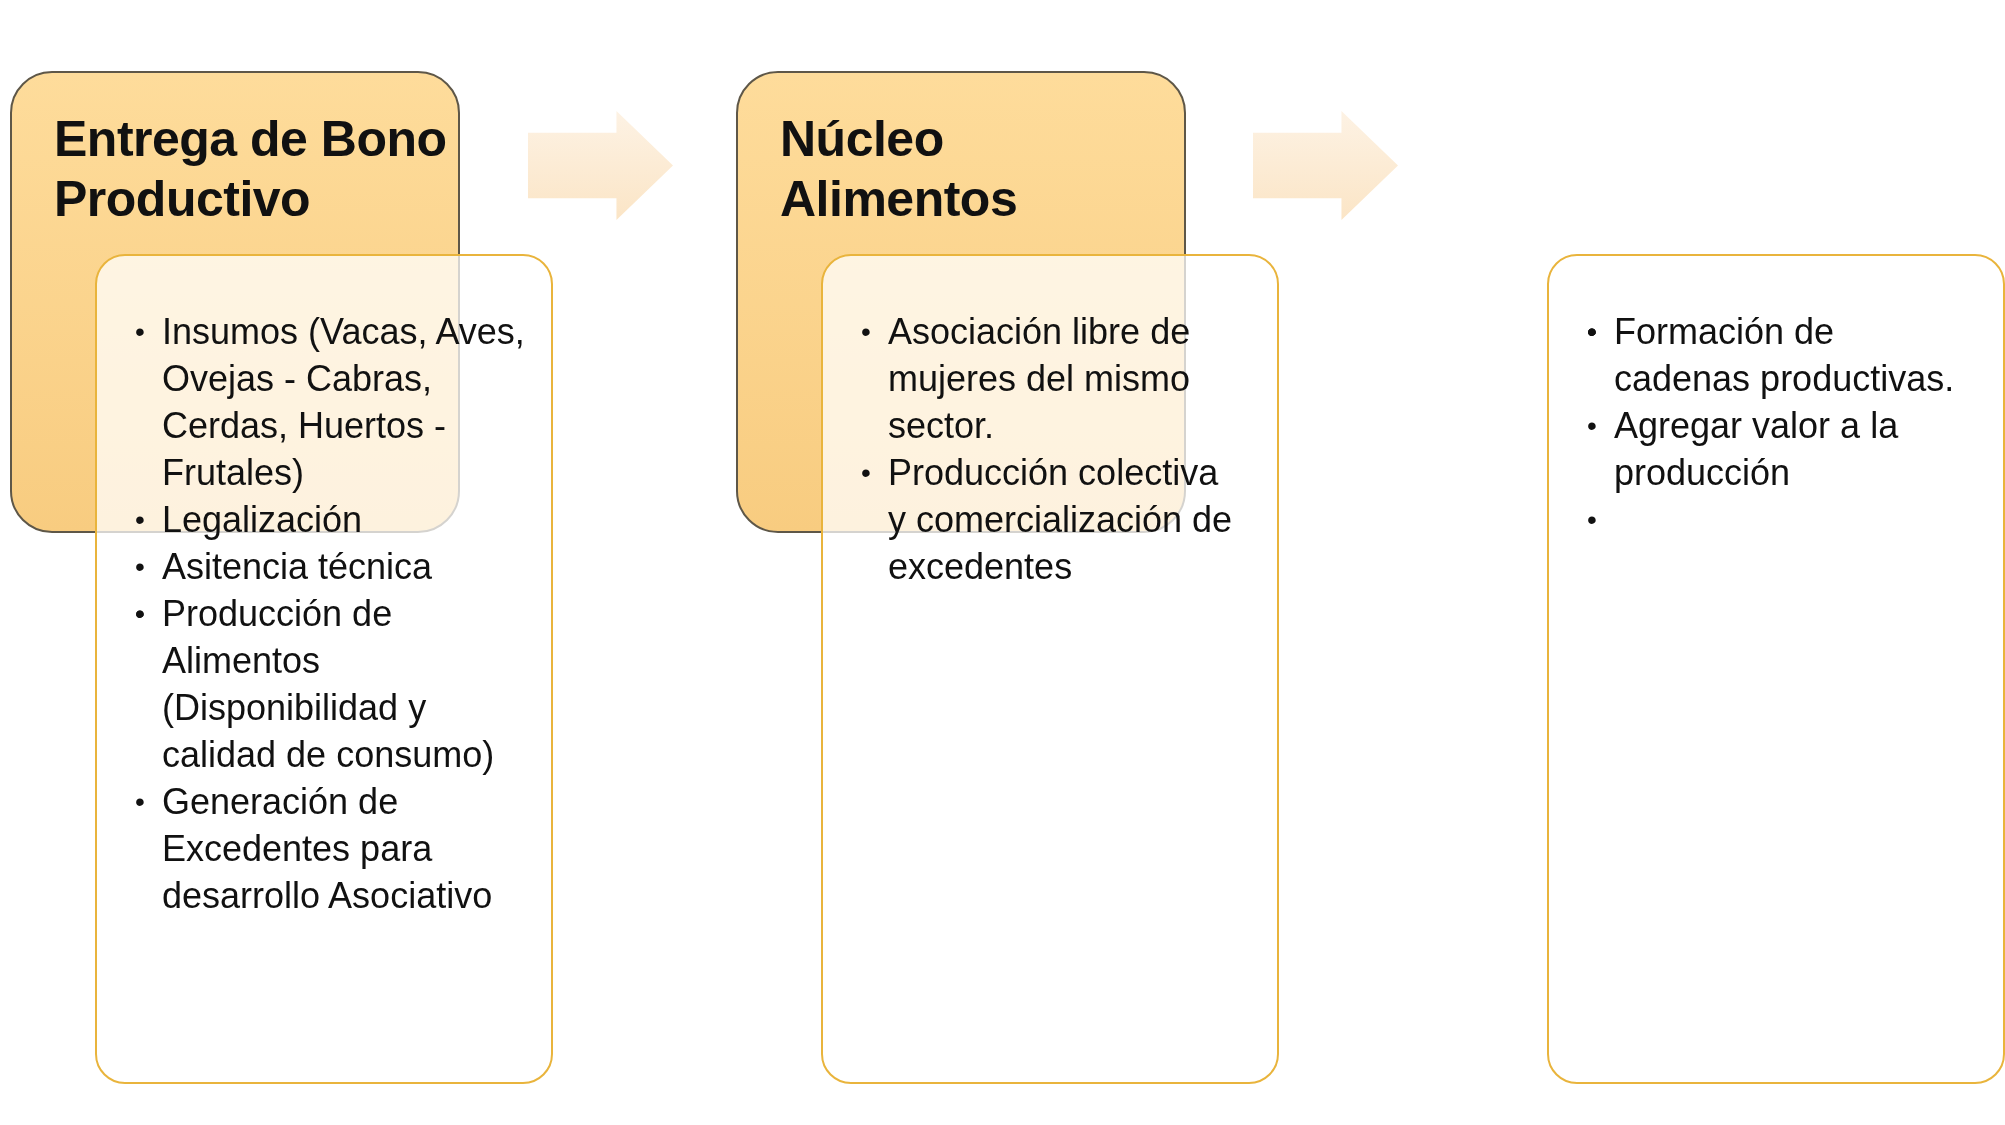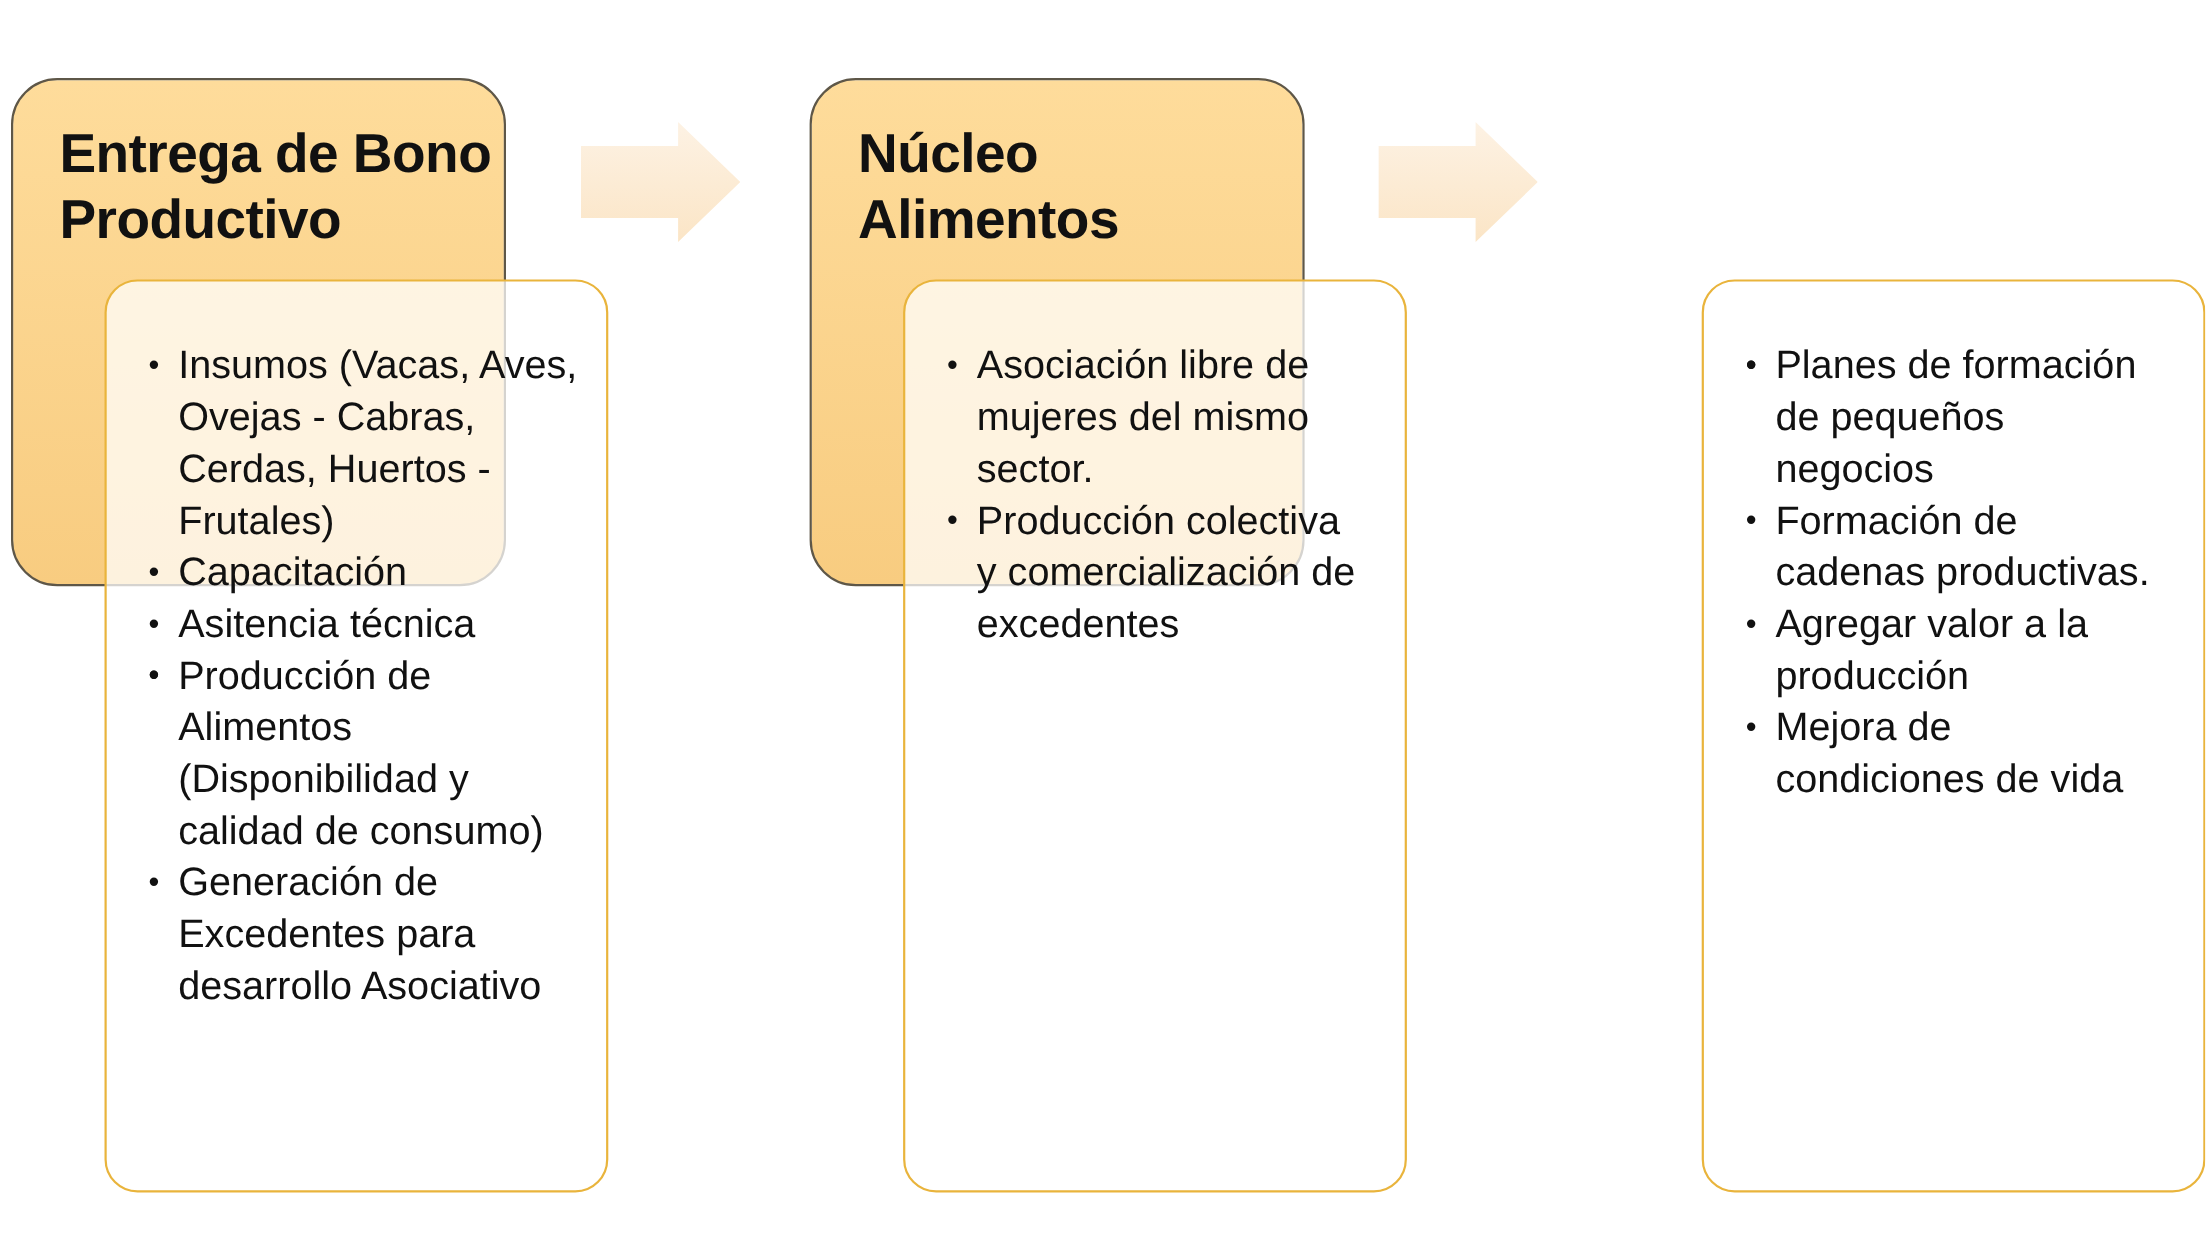--- a/index.html
+++ b/index.html
@@ -99,21 +99,21 @@
     <div class="header-box">
       <h2 class="stage-title">Entrega de Bono
 Productivo</h2>
     </div>
     <div class="panel">
       <ul class="bullets">
         <li><span class="dot">•</span><span>Insumos (Vacas, Aves,
 Ovejas - Cabras,
 Cerdas, Huertos -
 Frutales)</span></li>
-        <li><span class="dot">•</span><span>Capacitación</span></li>
+        <li><span class="dot">•</span><span>Legalización</span></li>
         <li><span class="dot">•</span><span>Asitencia técnica</span></li>
         <li><span class="dot">•</span></li>
         <li><span class="dot">•</span><span>Producción de
 Alimentos
 (Disponibilidad y
 calidad de consumo)</span></li>
         <li><span class="dot">•</span><span>Generación de
 Excedentes para
 desarrollo Asociativo</span></li>
       </ul>
@@ -138,26 +138,23 @@
       </ul>
     </div>
   </section>
 
   <div class="arrow" style="left:1253px"></div>
 
   <section class="column" style="left:1462px">
     <div class="panel">
       <ul class="bullets">
         <li><span class="dot">•</span></li>
-        <li><span class="dot">•</span><span>Planes de formación
-de pequeños
-negocios</span></li>
+        <li><span class="dot">•</span></li>
         <li><span class="dot">•</span><span>Formación de
 cadenas productivas.</span></li>
         <li><span class="dot">•</span><span>Agregar valor a la
 producción</span></li>
-        <li><span class="dot">•</span><span>Mejora de
-condiciones de vida</span></li>
+        <li><span class="dot">•</span></li>
       </ul>
     </div>
   </section>
 
 </div>
 
 </body></html>

